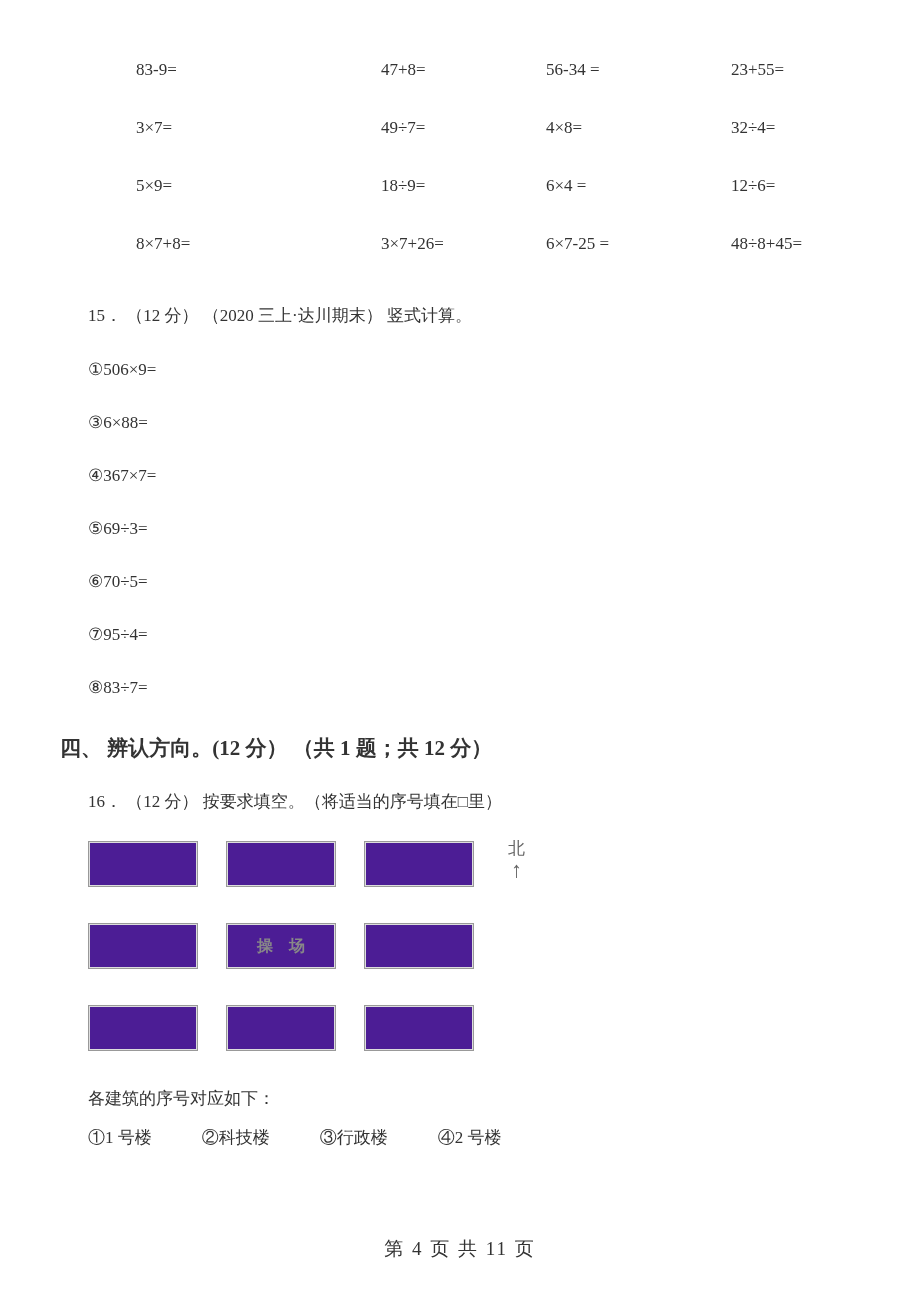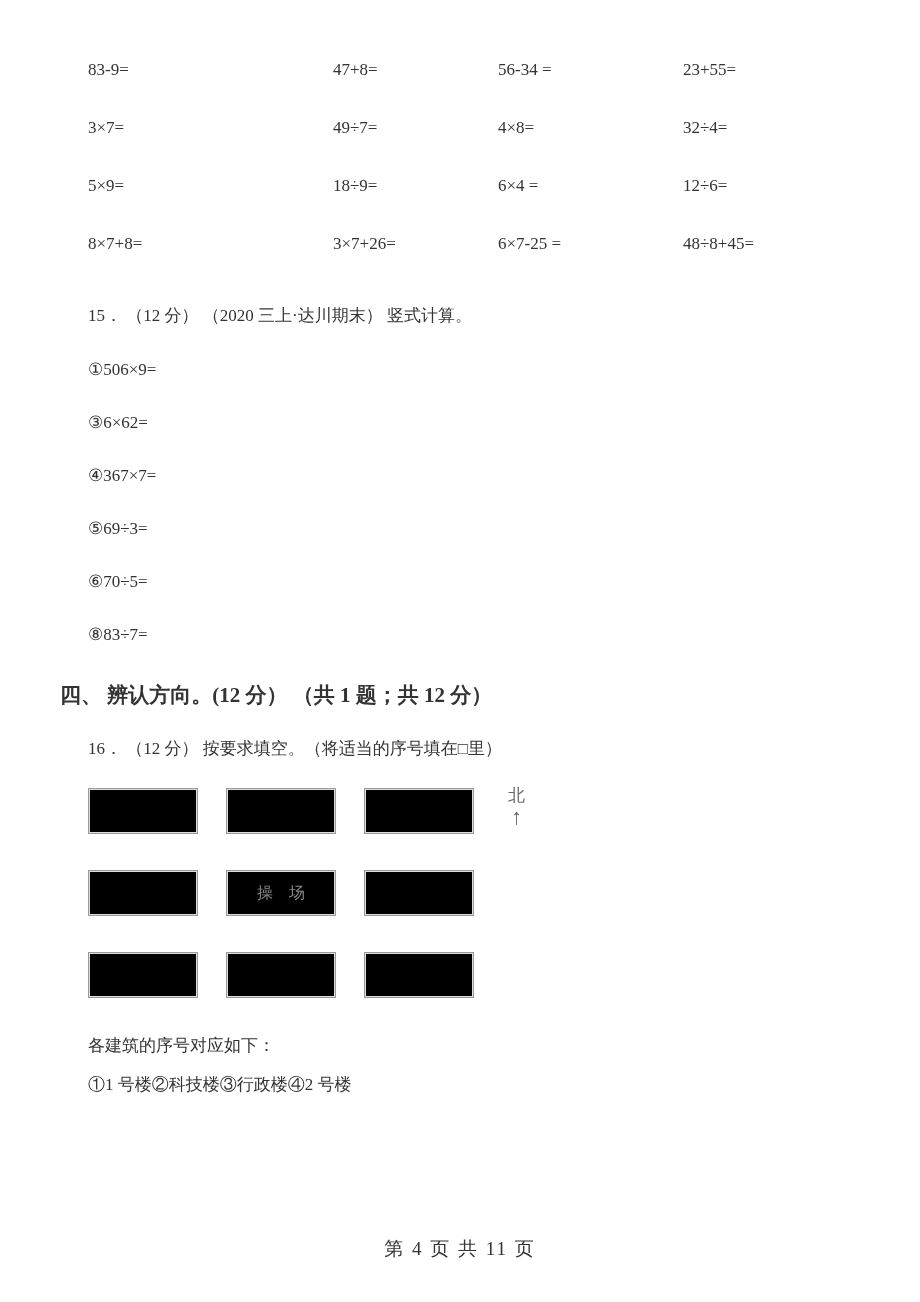--- a/index.html
+++ b/index.html
@@ -19,20 +19,21 @@
     }
     .math-grid {
       display: grid;
       grid-template-columns: 225px 185px 175px 150px;
       row-gap: 38px;
       margin-left: 28px;
       margin-bottom: 38px;
     }
     .math-item {
       white-space: nowrap;
+      margin-left: 48px;
     }
     .col2 { padding-left: 20px; }
     .col3 { padding-left: 0px; }
     .col4 { padding-left: 10px; }
     .q15-header {
       margin-left: 28px;
       margin-top: 50px;
       margin-bottom: 32px;
     }
     .q15-items {
@@ -59,29 +60,30 @@
     }
     .map-grid {
       display: grid;
       grid-template-columns: 110px 110px 110px;
       grid-template-rows: 46px 46px 46px;
       column-gap: 28px;
       row-gap: 36px;
     }
     .map-box {
       border: 1px solid #999;
-      background: #000000;
+      background: #4c1d95;
       display: flex;
       align-items: center;
       justify-content: center;
       font-size: 16px;
       color: #888;
       letter-spacing: 16px;
       text-indent: 16px;
       box-shadow: 0 0 0 1px #ddd inset;
+      font-weight: bold;
     }
     .north-marker {
       position: absolute;
       left: 420px;
       top: -4px;
       text-align: center;
       font-size: 17px;
       color: #666;
     }
     .north-arrow {
@@ -90,20 +92,21 @@
       color: #666;
     }
     .legend-text {
       margin-left: 28px;
       margin-top: 36px;
       margin-bottom: 16px;
     }
     .legend-items {
       margin-left: 28px;
       display: flex;
+      gap: 50px;
       align-items: center;
     }
     .page-footer {
       position: absolute;
       bottom: 40px;
       left: 0;
       width: 100%;
       text-align: center;
       font-size: 19px;
       letter-spacing: 2px;
@@ -131,24 +134,25 @@
 
   <div class="math-item">8×7+8=</div>
   <div class="math-item col2">3×7+26=</div>
   <div class="math-item col3">6×7-25 =</div>
   <div class="math-item col4">48÷8+45=</div>
 </div>
 
 <div class="q15-header">15． （12 分） （2020 三上·达川期末） 竖式计算。</div>
 <div class="q15-items">
   <div class="q15-item">①506×9=</div>
-  <div class="q15-item">③6×62=</div>
+  <div class="q15-item">③6×88=</div>
   <div class="q15-item">④367×7=</div>
   <div class="q15-item">⑤69÷3=</div>
   <div class="q15-item">⑥70÷5=</div>
+  <div class="q15-item">⑦95÷4=</div>
   <div class="q15-item">⑧83÷7=</div>
 </div>
 
 <div class="section-header">四、 辨认方向。(12 分） （共 1 题；共 12 分）</div>
 
 <div class="q16-header">16． （12 分） 按要求填空。（将适当的序号填在□里）</div>
 
 <div class="map-container">
   <div class="map-grid">
     <div class="map-box"></div>

